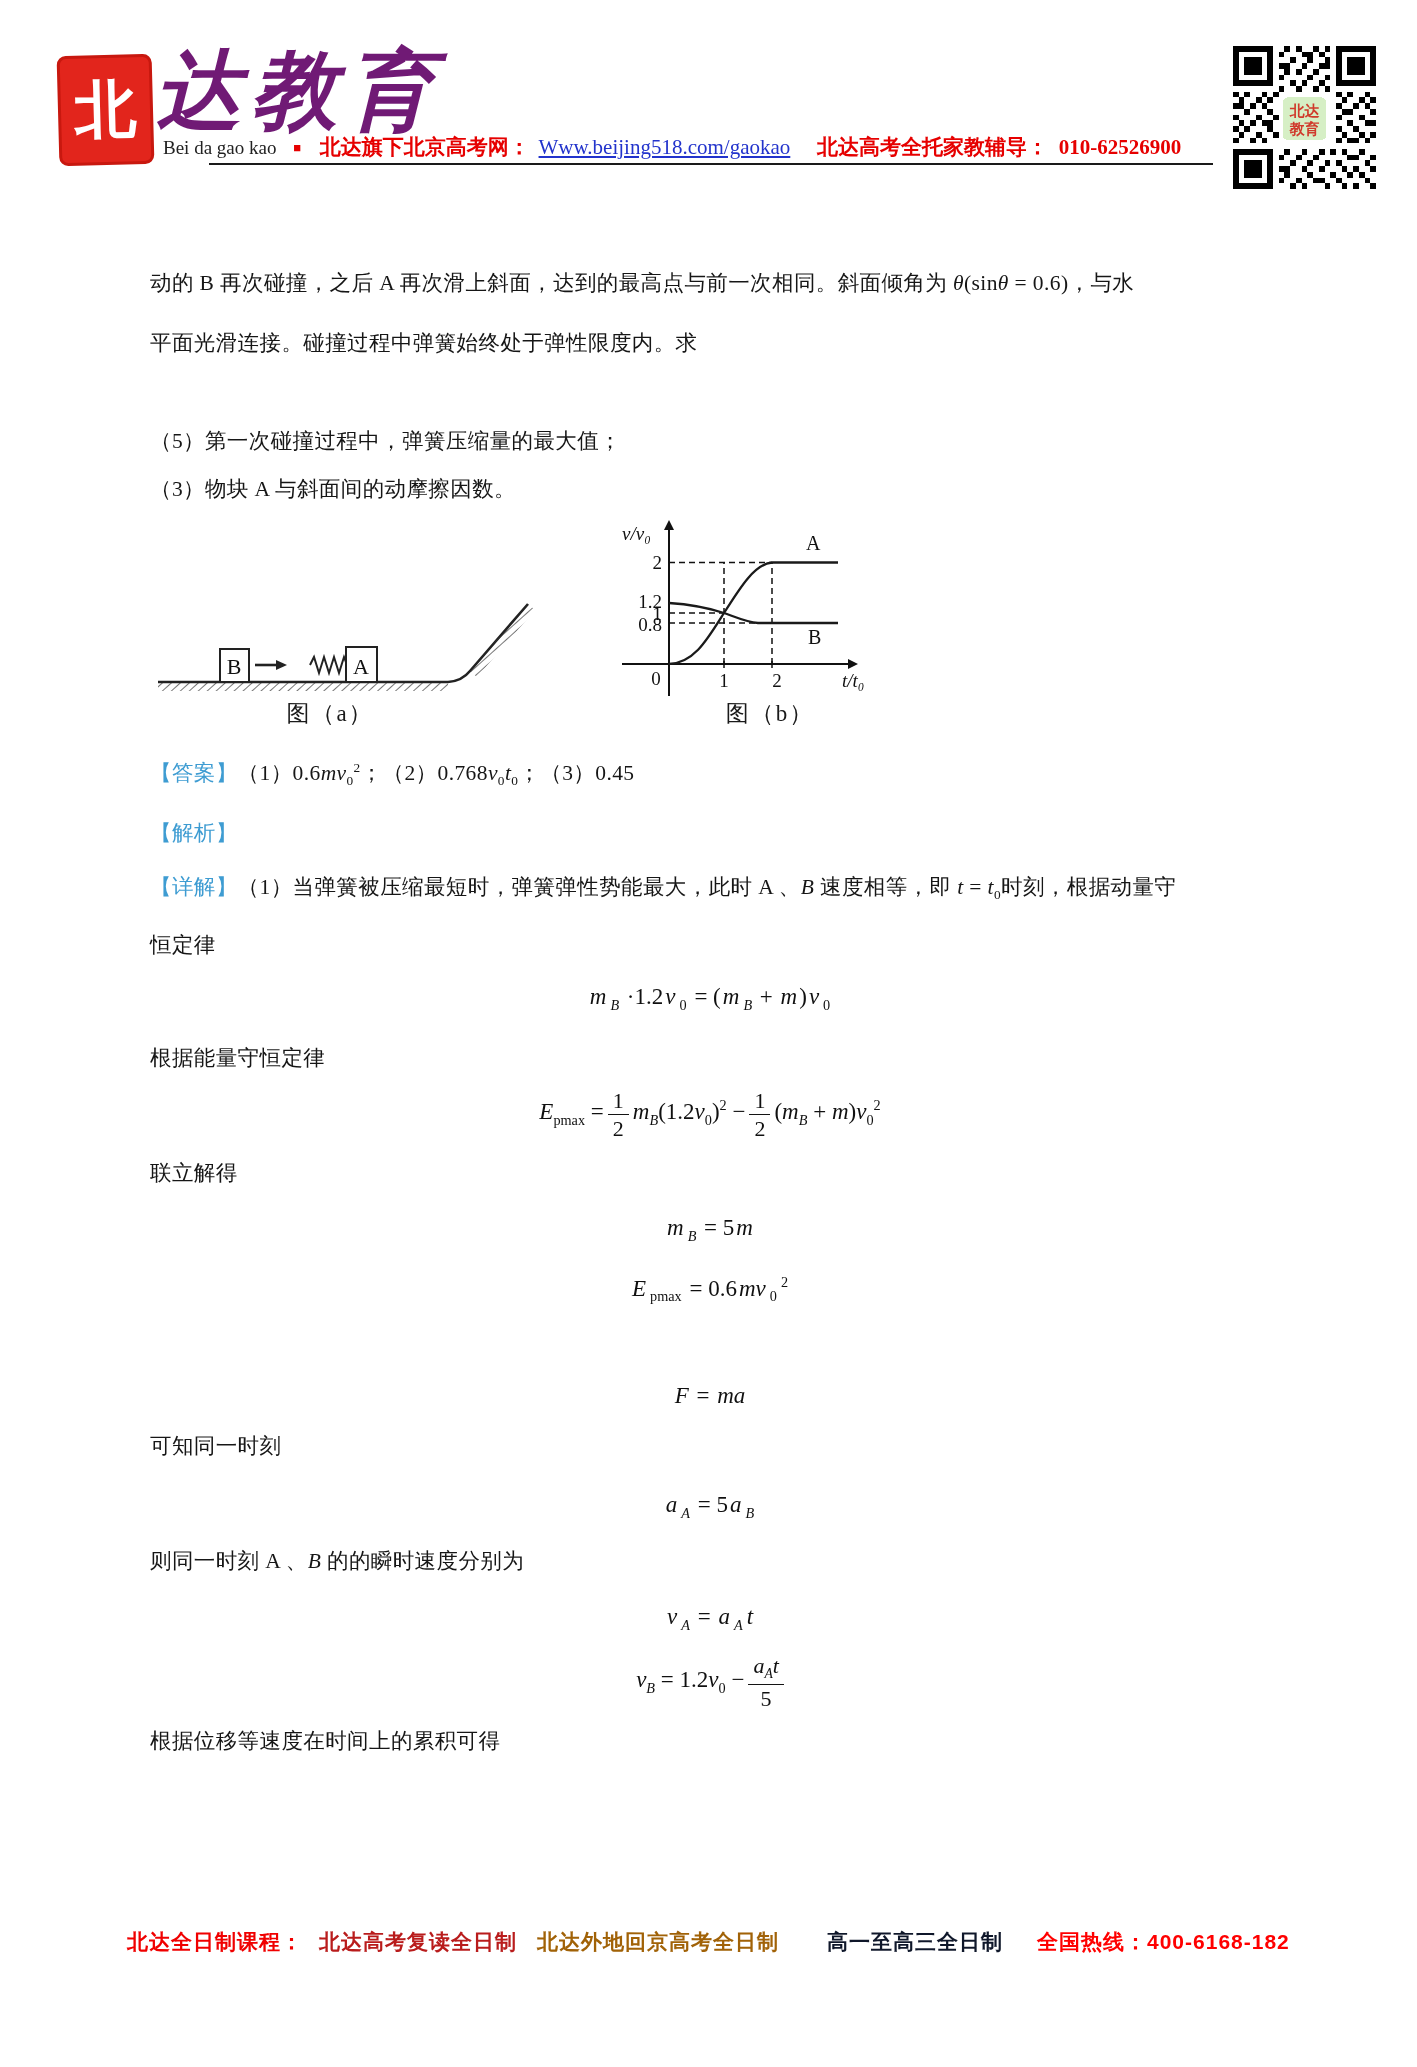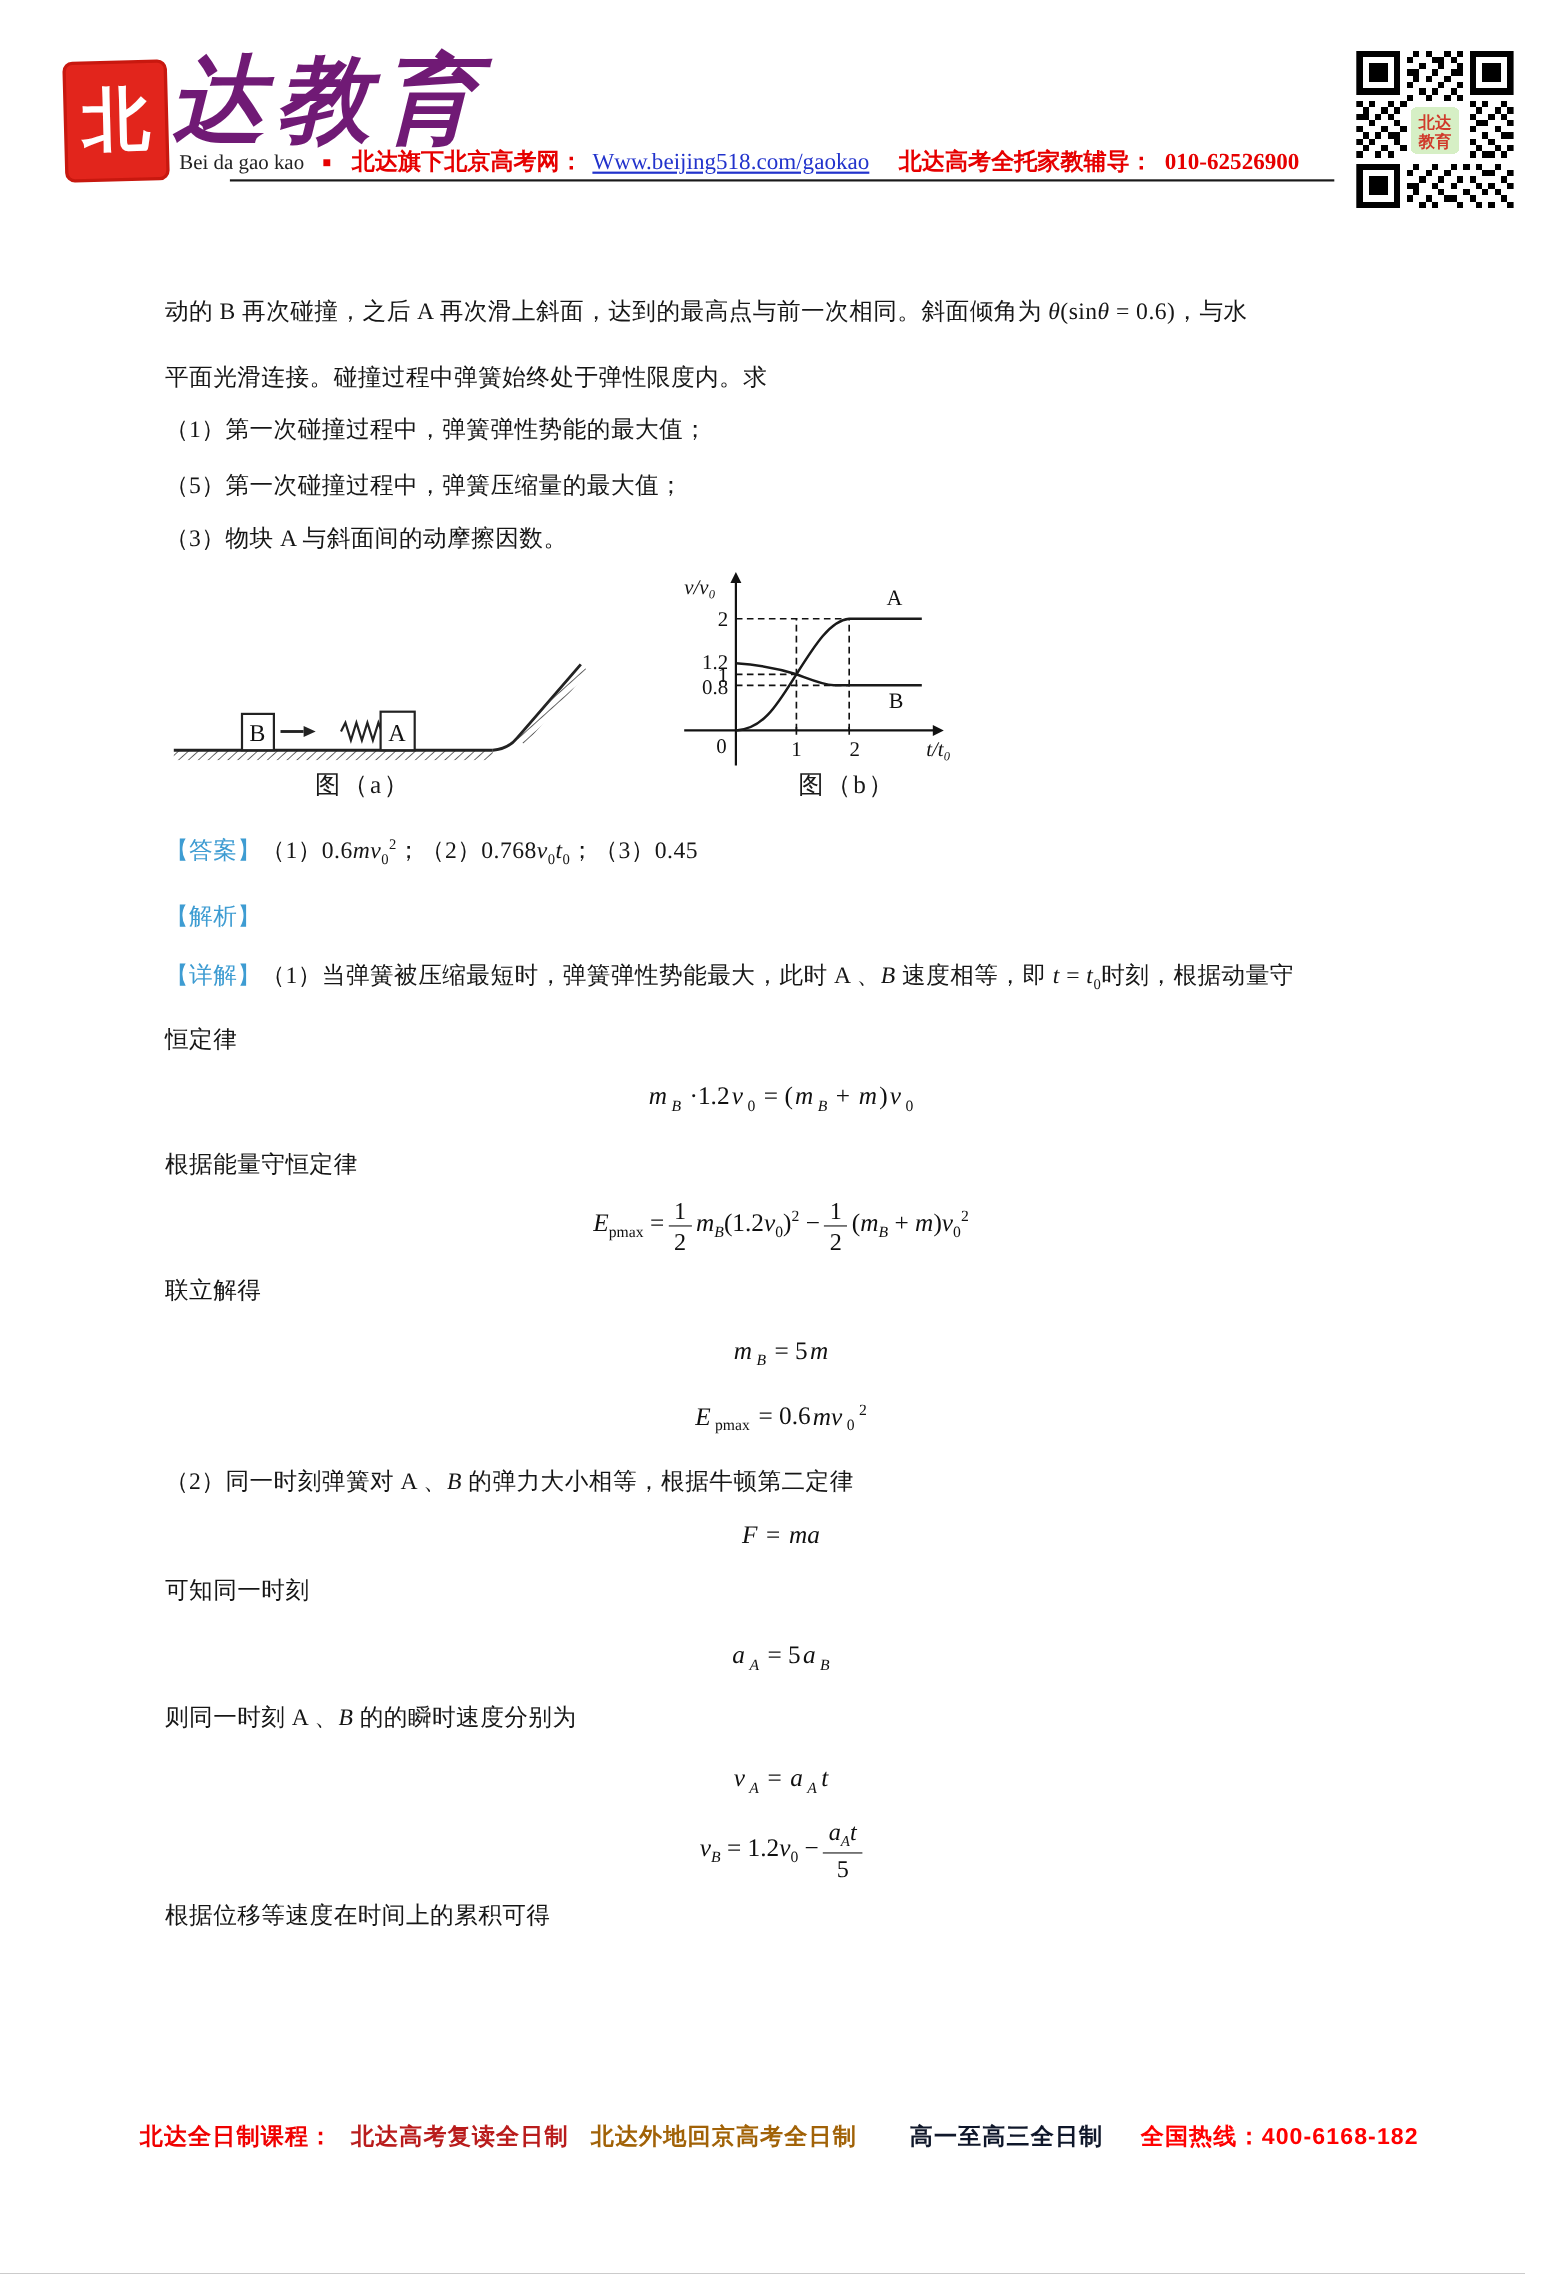--- a/index.html
+++ b/index.html
@@ -75,21 +75,20 @@
         <rect x="2" y="20" width="3" height="3"></rect>
     </g>
     <path fill="#000" d="M9 0h1v1H9z M11 0h1v1h-1z M14 0h1v1h-1z M16 0h1v1h-1z M8 1h1v1H8z M12 1h2v1h-2z M15 1h1v1h-1z M10 2h1v1h-1z M13 2h1v1h-1z M16 2h1v1h-1z M8 3h2v1H8z M12 3h1v1h-1z M15 3h2v1h-2z M9 4h1v1H9z M11 4h1v1h-1z M14 4h1v1h-1z M8 5h1v1H8z M13 5h1v1h-1z M16 5h1v1h-1z M10 6h1v1h-1z M12 6h1v1h-1z M15 6h1v1h-1z M8 7h1v1H8z M11 7h1v1h-1z M14 7h1v1h-1z M16 7h1v1h-1z M0 8h1v1H0z M2 8h1v1H2z M5 8h1v1H5z M7 8h1v1H7z M1 9h1v1H1z M4 9h1v1H4z M6 9h1v1H6z M0 10h2v1H0z M3 10h1v1H3z M5 10h1v1H5z M2 11h1v1H2z M6 11h1v1H6z M0 12h1v1H0z M4 12h1v1H4z M7 12h1v1H7z M1 13h1v1H1z M3 13h1v1H3z M5 13h2v1H5z M0 14h1v1H0z M2 14h1v1H2z M6 14h1v1H6z M1 15h1v1H1z M4 15h1v1H4z M7 15h1v1H7z M0 16h1v1H0z M3 16h1v1H3z M5 16h1v1H5z M18 8h1v1h-1z M20 8h1v1h-1z M23 8h1v1h-1z M19 9h1v1h-1z M22 9h1v1h-1z M24 9h1v1h-1z M18 10h1v1h-1z M21 10h1v1h-1z M23 10h1v1h-1z M19 11h2v1h-2z M24 11h1v1h-1z M18 12h1v1h-1z M22 12h1v1h-1z M20 13h1v1h-1z M23 13h2v1h-2z M18 14h1v1h-1z M21 14h1v1h-1z M19 15h1v1h-1z M22 15h1v1h-1z M24 15h1v1h-1z M18 16h1v1h-1z M20 16h2v1h-2z M23 16h1v1h-1z M9 18h1v1H9z M12 18h1v1h-1z M15 18h1v1h-1z M17 18h1v1h-1z M19 18h1v1h-1z M22 18h1v1h-1z M8 19h1v1H8z M11 19h1v1h-1z M14 19h1v1h-1z M20 19h2v1h-2z M24 19h1v1h-1z M10 20h1v1h-1z M13 20h1v1h-1z M16 20h1v1h-1z M18 20h1v1h-1z M23 20h1v1h-1z M8 21h2v1H8z M12 21h1v1h-1z M15 21h1v1h-1z M19 21h1v1h-1z M21 21h1v1h-1z M24 21h1v1h-1z M9 22h1v1H9z M13 22h1v1h-1z M17 22h1v1h-1z M20 22h1v1h-1z M22 22h1v1h-1z M8 23h1v1H8z M11 23h1v1h-1z M14 23h2v1h-2z M18 23h1v1h-1z M23 23h1v1h-1z M10 24h1v1h-1z M12 24h1v1h-1z M16 24h1v1h-1z M19 24h1v1h-1z M21 24h1v1h-1z M24 24h1v1h-1z"></path>
     <rect x="8.7" y="9" width="7.6" height="7.4" rx="0.8" fill="#d6efc5"></rect>
     <text x="12.5" y="12.3" font-size="2.6" font-weight="bold" fill="#d03a2b" text-anchor="middle">北达</text>
     <text x="12.5" y="15.4" font-size="2.6" font-weight="bold" fill="#d03a2b" text-anchor="middle">教育</text>
   </svg>
 
   <div class="abs cn" style="top:268px">动的 B 再次碰撞，之后 A 再次滑上斜面，达到的最高点与前一次相同。斜面倾角为 <i>θ</i>(sin<i>θ</i> = 0.6)，与水</div>
   <div class="abs cn" style="top:328px">平面光滑连接。碰撞过程中弹簧始终处于弹性限度内。求</div>
-  <div class="abs cn" style="top:375px">（1）第一次碰撞过程中，弹簧弹性势能的最大值；</div>
   <div class="abs cn" style="top:426px">（5）第一次碰撞过程中，弹簧压缩量的最大值；</div>
   <div class="abs cn" style="top:474px">（3）物块 A 与斜面间的动摩擦因数。</div>
 
   <svg class="abs" style="left:150px;top:540px" width="420" height="160" viewBox="0 0 420 160">
     <defs>
       <pattern id="hatch" width="6" height="6" patternUnits="userSpaceOnUse" patternTransform="rotate(48)">
         <line x1="0" y1="0" x2="0" y2="6" stroke="#3a3a3a" stroke-width="1.4"></line>
       </pattern>
     </defs>
     <rect x="8" y="142" width="290" height="9" fill="url(#hatch)"></rect>
@@ -157,21 +156,20 @@
 
   <div class="abs formula" style="top:1088px">
     <span><i>E</i><sub>pmax</sub> =</span><span class="frac"><span class="num">1</span><span class="den">2</span></span><span><i>m</i><sub><i>B</i></sub>(1.2<i>v</i><sub>0</sub>)<sup>2</sup> −</span><span class="frac"><span class="num">1</span><span class="den">2</span></span><span>(<i>m</i><sub><i>B</i></sub> + <i>m</i>)<i>v</i><sub>0</sub><sup>2</sup></span>
   </div>
 
   <div class="abs cn" style="top:1158px">联立解得</div>
 
   <div class="abs formula" style="top:1215px"><i>m</i><sub><i>B</i></sub> = 5<i>m</i></div>
   <div class="abs formula" style="top:1274px"><i>E</i><sub>pmax</sub> = 0.6<i>mv</i><sub>0</sub><sup>2</sup></div>
 
-  <div class="abs cn" style="top:1332px">（2）同一时刻弹簧对 A 、<i>B</i> 的弹力大小相等，根据牛顿第二定律</div>
 
   <div class="abs formula" style="top:1383px"><i>F</i> = <i>ma</i></div>
 
   <div class="abs cn" style="top:1431px">可知同一时刻</div>
 
   <div class="abs formula" style="top:1492px"><i>a</i><sub><i>A</i></sub> = 5<i>a</i><sub><i>B</i></sub></div>
 
   <div class="abs cn" style="top:1546px">则同一时刻 A 、<i>B</i> 的的瞬时速度分别为</div>
 
   <div class="abs formula" style="top:1604px"><i>v</i><sub><i>A</i></sub> = <i>a</i><sub><i>A</i></sub><i>t</i></div>

